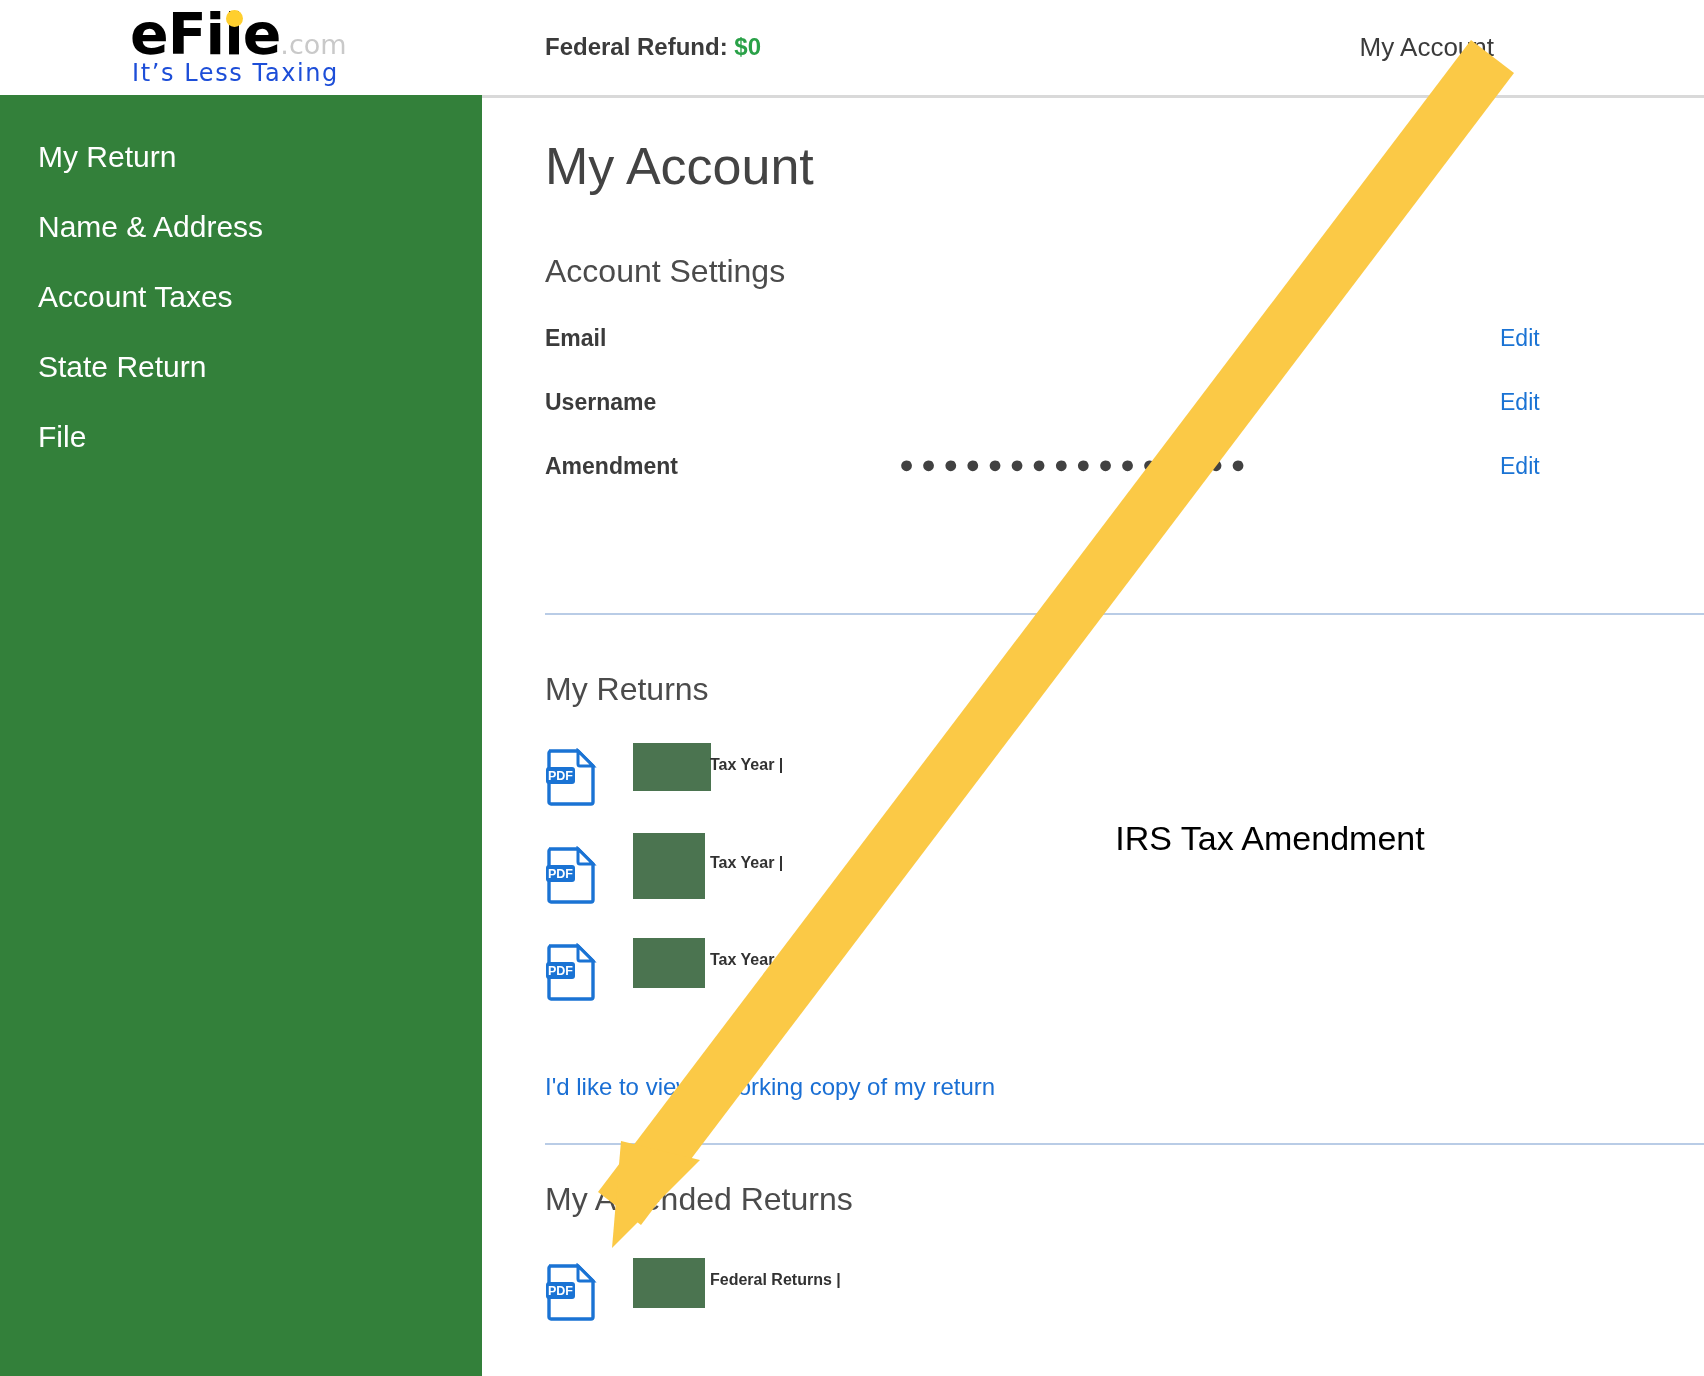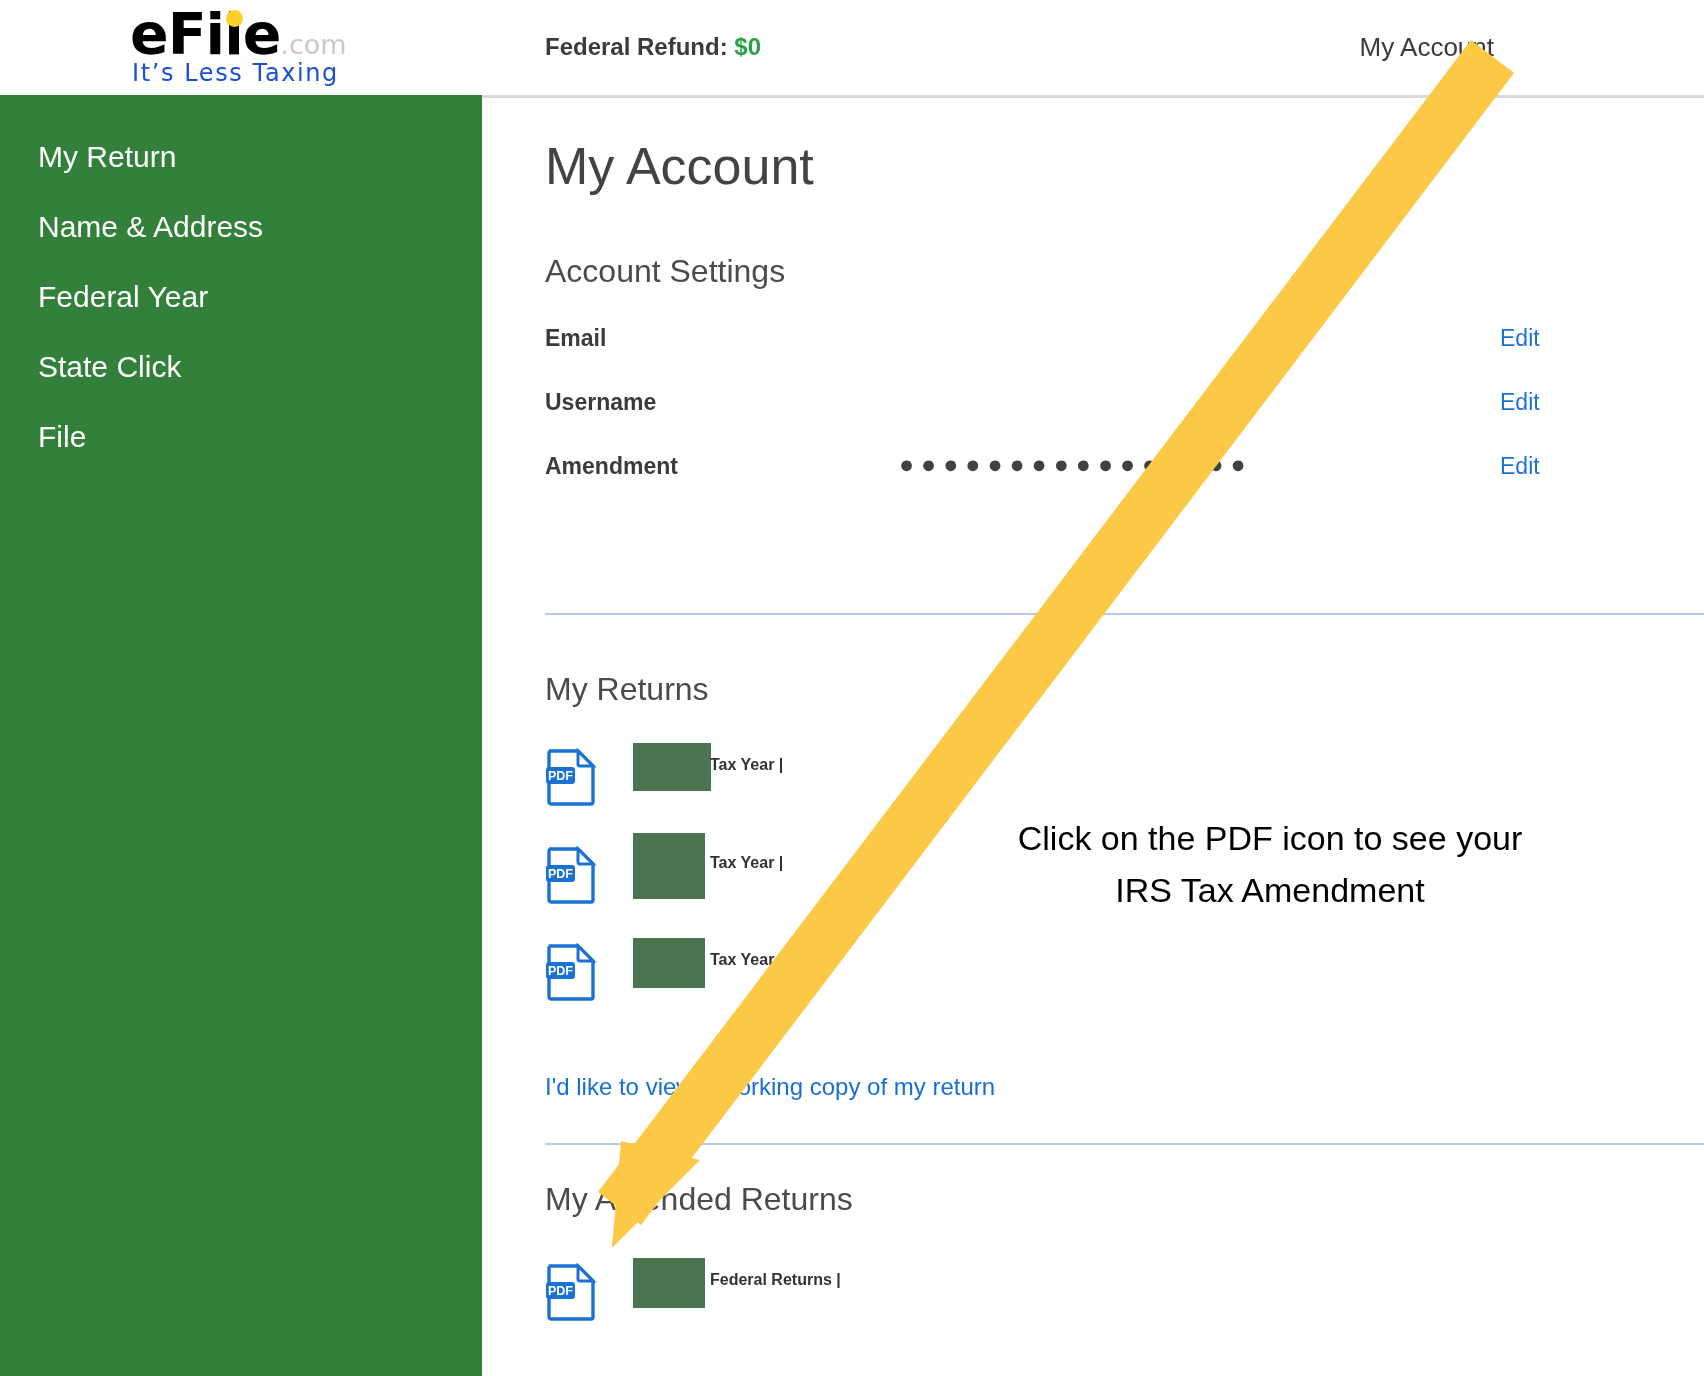--- a/index.html
+++ b/index.html
@@ -134,22 +134,22 @@
   </div>
 
   <div id="refund"><span>Federal Refund:</span> <span class="amt">$0</span></div>
 
   <div id="my-account-link">My Account</div>
 </div>
 
 <div id="sidebar">
   <div class="nav-item" style="top:45px">My Return</div>
   <div class="nav-item" style="top:115px">Name &amp; Address</div>
-  <div class="nav-item" style="top:185px">Federal Year</div>
-  <div class="nav-item" style="top:255px">State Click</div>
+  <div class="nav-item" style="top:185px">Account Taxes</div>
+  <div class="nav-item" style="top:255px">State Return</div>
   <div class="nav-item" style="top:325px">File</div>
 </div>
 
 <div id="main">
 
   <div id="page-title">My Account</div>
   <div id="settings-title">Account Settings</div>
 
   <div class="setting-row" style="top:227px">
     <span class="setting-label">Email</span>
@@ -234,15 +234,14 @@
 </div>
 
 <svg id="annotation-svg" viewBox="0 0 1704 1376">
   <g>
     <path d="M1514 73 L641 1225 L598 1192 L1471 40 Z" fill="#fbc946"></path>
     <path d="M612 1248 L700 1160 L621 1141 Z" fill="#fbc946"></path>
   </g>
 </svg>
 
 <div id="annotation-text">
-  <div>Click on the PDF icon to see your</div>
   <div>IRS Tax Amendment</div>
 </div>
 
 </body></html>

